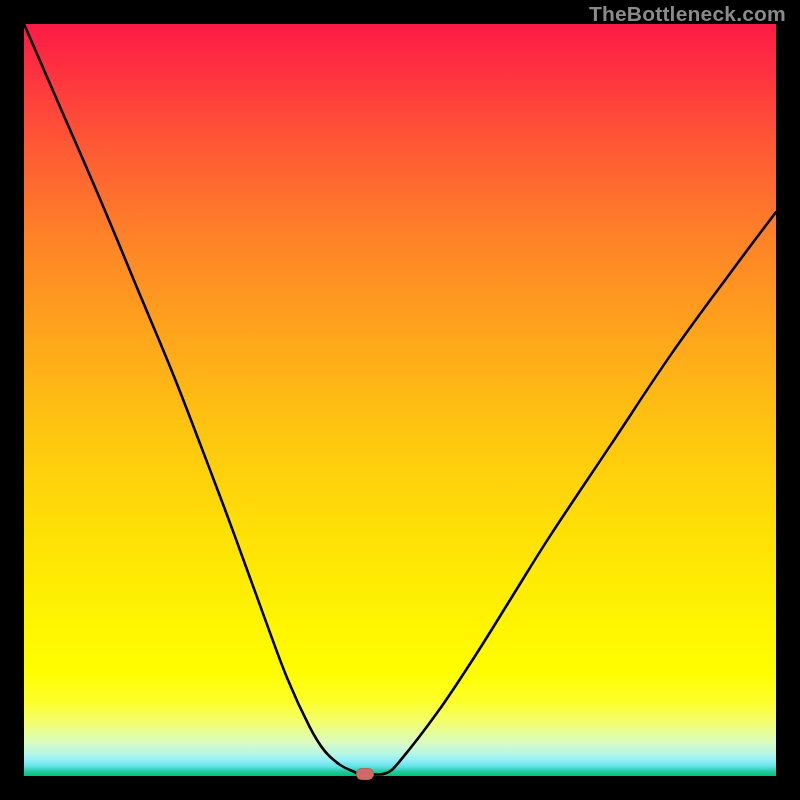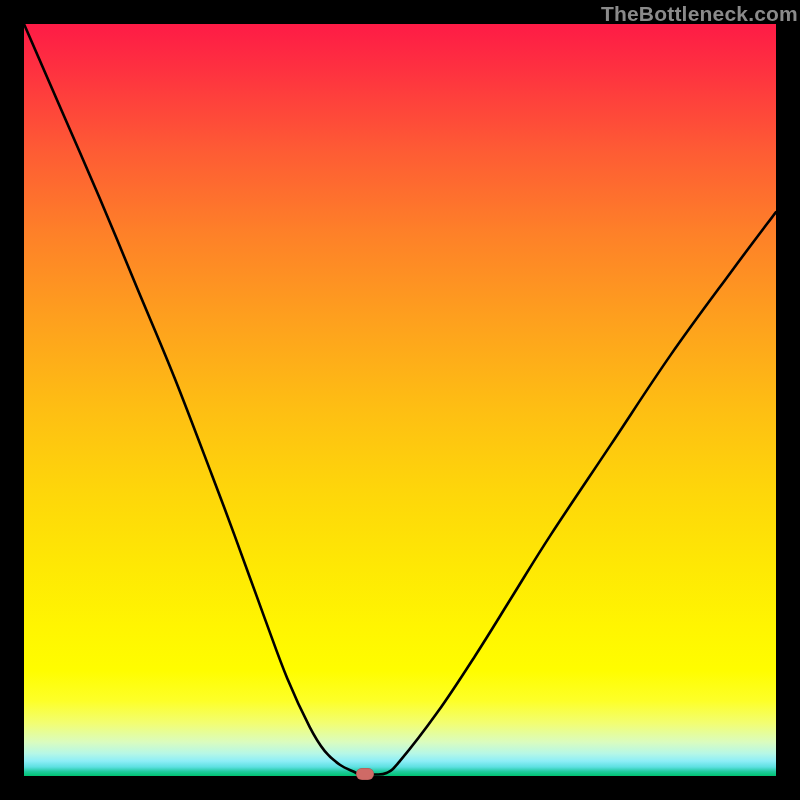--- a/index.html
+++ b/index.html
@@ -12,21 +12,21 @@
   }
   .container {
     position: relative;
     width: 800px;
     height: 800px;
     background: #000;
   }
   .watermark {
     position: absolute;
     top: 2px;
-    right: 2px;
+    right: 14px;
     font-family: Arial, Helvetica, sans-serif;
     font-size: 21px;
     font-weight: bold;
     color: #8a8a8a;
     letter-spacing: 0.2px;
     z-index: 10;
   }
   .plot-area {
     position: absolute;
     left: 24px;

